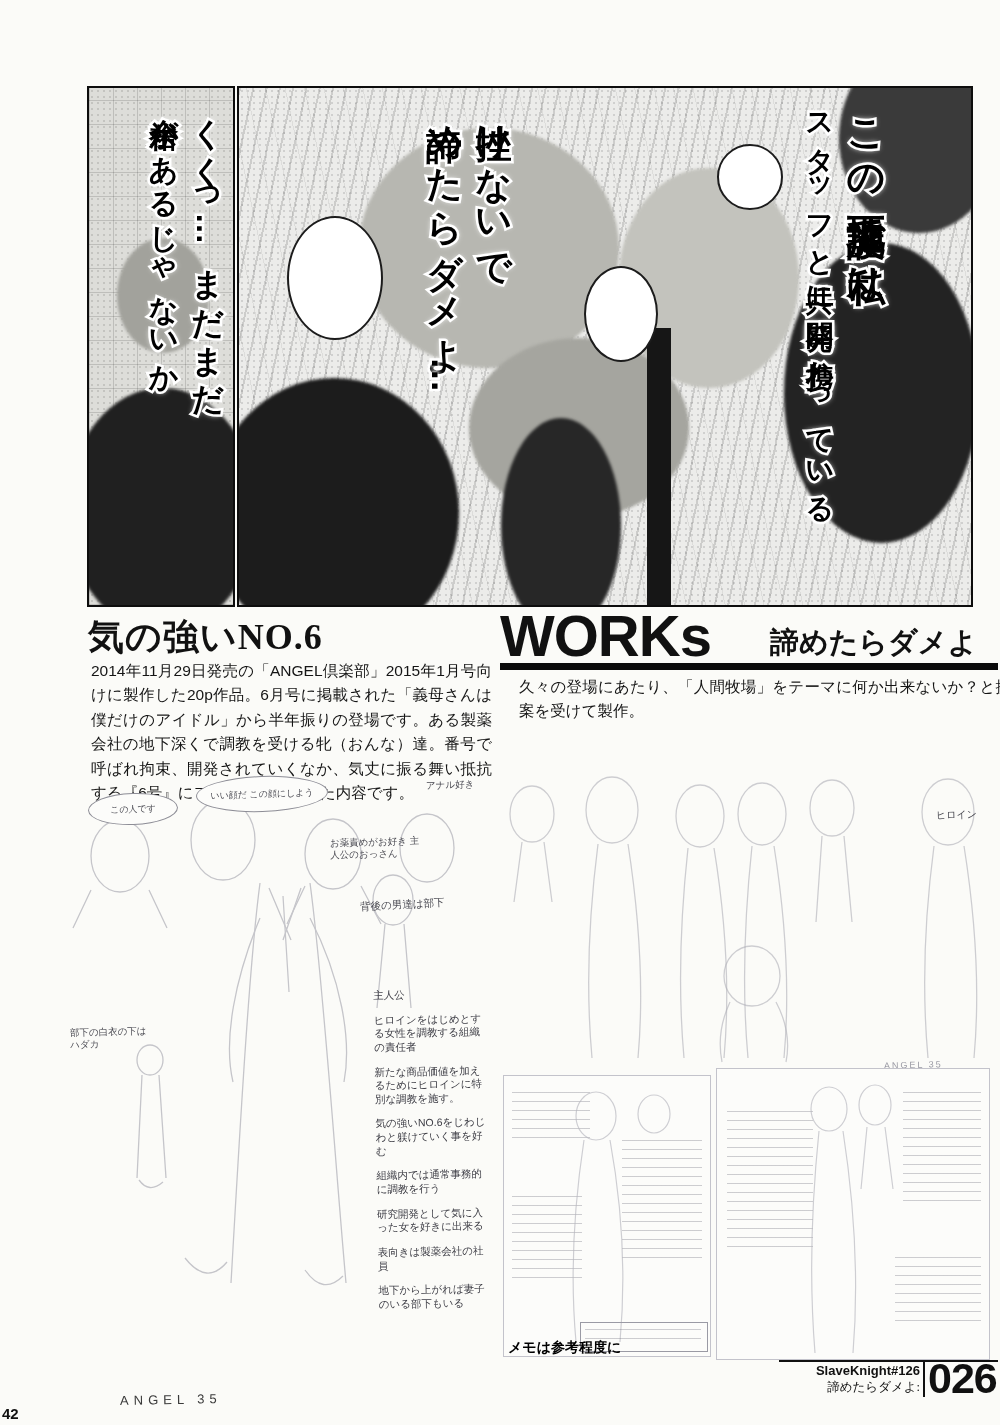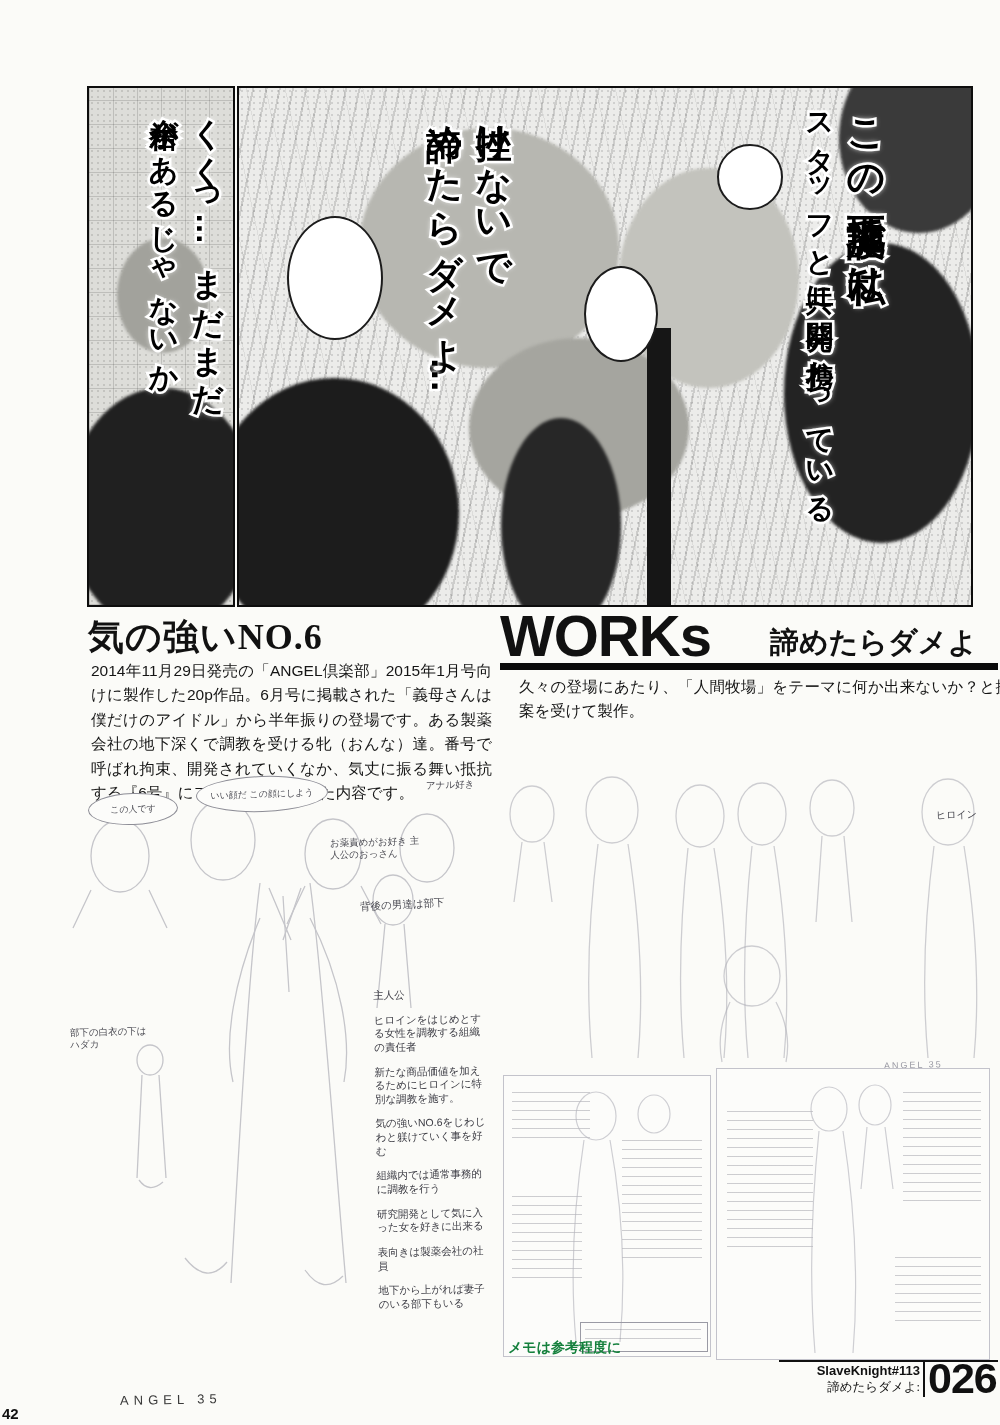--- a/index.html
+++ b/index.html
@@ -175,23 +175,23 @@
     <div class="scribble" style="left:10px;top:36px;width:86px;height:150px;"></div>
     <div class="scribble" style="left:186px;top:20px;width:78px;height:120px;"></div>
     <div class="scribble" style="left:178px;top:180px;width:86px;height:80px;"></div>
     <svg width="274" height="292" viewBox="0 0 274 292" fill="none" stroke="#b6b6be" stroke-width="1.2" opacity="0.65">
       <ellipse cx="112" cy="40" rx="18" ry="22"></ellipse>
         <ellipse cx="158" cy="36" rx="16" ry="20"></ellipse>
       <path d="M102,62 C94,140 92,210 98,284 M126,62 C138,140 142,210 136,284"></path>
       <path d="M150,58 L144,120 M168,58 L176,120"></path>
     </svg>
   </div>
-  <div class="hand" style="left:508px;top:1338px;font-size:14px;color:#15803d;transform:none;font-weight:600;">メモは参考程度に</div>
+  <div class="hand" style="left:508px;top:1338px;font-size:14px;color:#000000;transform:none;font-weight:600;">メモは参考程度に</div>
 
   <div class="footer-line" style="left:779px;top:1360px;width:219px;height:2px;"></div>
   <div class="footer-line" style="left:923px;top:1360px;width:2px;height:37px;"></div>
-  <div class="footer-series" style="left:780px;top:1364px;width:140px;">SlaveKnight#113</div>
+  <div class="footer-series" style="left:780px;top:1364px;width:140px;">SlaveKnight#126</div>
   <div class="footer-series-sub" style="left:780px;top:1379px;width:140px;">諦めたらダメよ:</div>
   <div class="footer-page" style="left:928px;top:1357px;">026</div>
   <div class="hand-big" style="left:120px;top:1392px;">ANGEL 35</div>
   <div class="corner-num" style="left:2px;top:1405px;">42</div>
 
 </div>
 
 </body></html>

